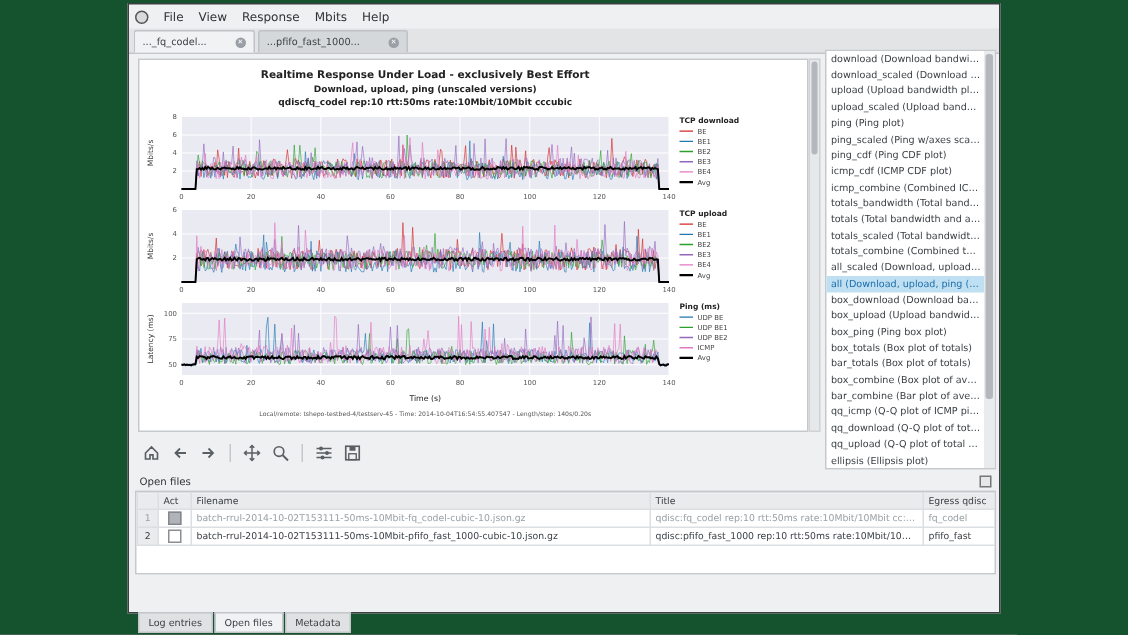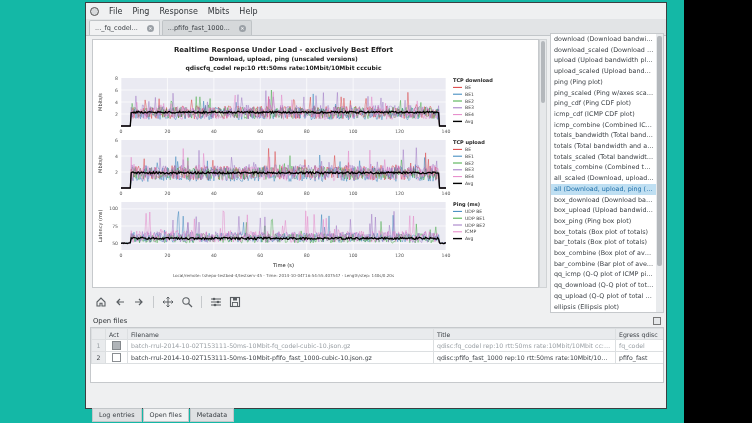--- a/index.html
+++ b/index.html
@@ -1,27 +1,27 @@
 <!DOCTYPE html>
 <html><head>
 <meta charset="utf-8">
 <style>
   html,body{margin:0;padding:0;}
   body{width:752px;height:423px;overflow:hidden;background:#000;font-family:"DejaVu Sans",sans-serif;}
-  .stage{position:relative;width:684px;height:423px;background:#14b8a6;}
+  .stage{position:relative;width:752px;height:423px;background:#14532d;}
   .app{position:absolute;left:85px;top:2px;width:582px;height:407px;background:#eff0f1;border:1px solid #3c3f41;box-sizing:border-box;}
 
   
   .menubar{position:absolute;left:0;top:0;width:100%;height:16px;display:flex;align-items:center;padding-left:4px;box-sizing:border-box;}
   .appicon{width:7px;height:7px;border:1px solid #555;border-radius:50%;margin-right:5px;background:#d8dadc;flex:0 0 auto;}
   .menuitem{font-size:8px;color:#2f3337;padding:0 5px;cursor:default;}
 
   
   .tabbar{position:absolute;left:0;top:16px;width:100%;height:17px;background:#e2e4e6;border-bottom:1px solid #c2c6c9;display:flex;align-items:flex-end;padding-left:3px;box-sizing:border-box;}
-  .tab{height:15px;display:flex;align-items:center;gap:9px;padding:0 5px;font-size:6.5px;color:#3a3f44;background:#d5d8da;border:1px solid #bfc3c6;border-bottom:none;border-radius:2px 2px 0 0;margin-right:2px;box-sizing:border-box;}
+  .tab{height:15px;display:flex;align-items:center;gap:19px;padding:0 5px;font-size:6.5px;color:#3a3f44;background:#d5d8da;border:1px solid #bfc3c6;border-bottom:none;border-radius:2px 2px 0 0;margin-right:2px;box-sizing:border-box;}
   .tab.active{background:#f1f2f3;}
   .closeicon{width:7px;height:7px;border-radius:50%;background:#9aa0a6;color:#fff;font-size:4.5px;line-height:7px;text-align:center;display:inline-block;flex:0 0 auto;}
 
   
   .plotwrap{position:absolute;left:6px;top:36px;width:456px;height:276px;}
   .plotcanvas{position:absolute;left:0;top:0;width:445px;height:247px;background:#fff;border:1px solid #c6c9cc;}
   .plotcanvas svg{display:block;}
   .vscroll{position:absolute;left:447px;top:0;width:8px;height:249px;background:#e6e8ea;border:1px solid #d0d3d5;box-sizing:border-box;}
   .vthumb{position:absolute;left:1px;top:1px;width:4px;height:62px;background:#b4b8bc;border-radius:2px;}
   .navbar{position:absolute;left:2px;top:254px;height:18px;display:flex;align-items:center;gap:5px;}
@@ -59,21 +59,21 @@
 </head>
 <body>
 
 <div class="stage">
   <div class="app">
 
     <div class="menubar">
       <span class="appicon"></span>
       <div id="menu" style="display:flex;">
           <span class="menuitem">File</span>
-          <span class="menuitem">Ping</span>
+          <span class="menuitem">View</span>
           <span class="menuitem">Response</span>
           <span class="menuitem">Mbits</span>
           <span class="menuitem">Help</span>
         </div>
     </div>
 
     <div class="tabbar">
       <div id="tabbar-tabs" style="display:flex;align-items:flex-end;">
           <div class="tab active">
             <span>..._fq_codel...</span>

